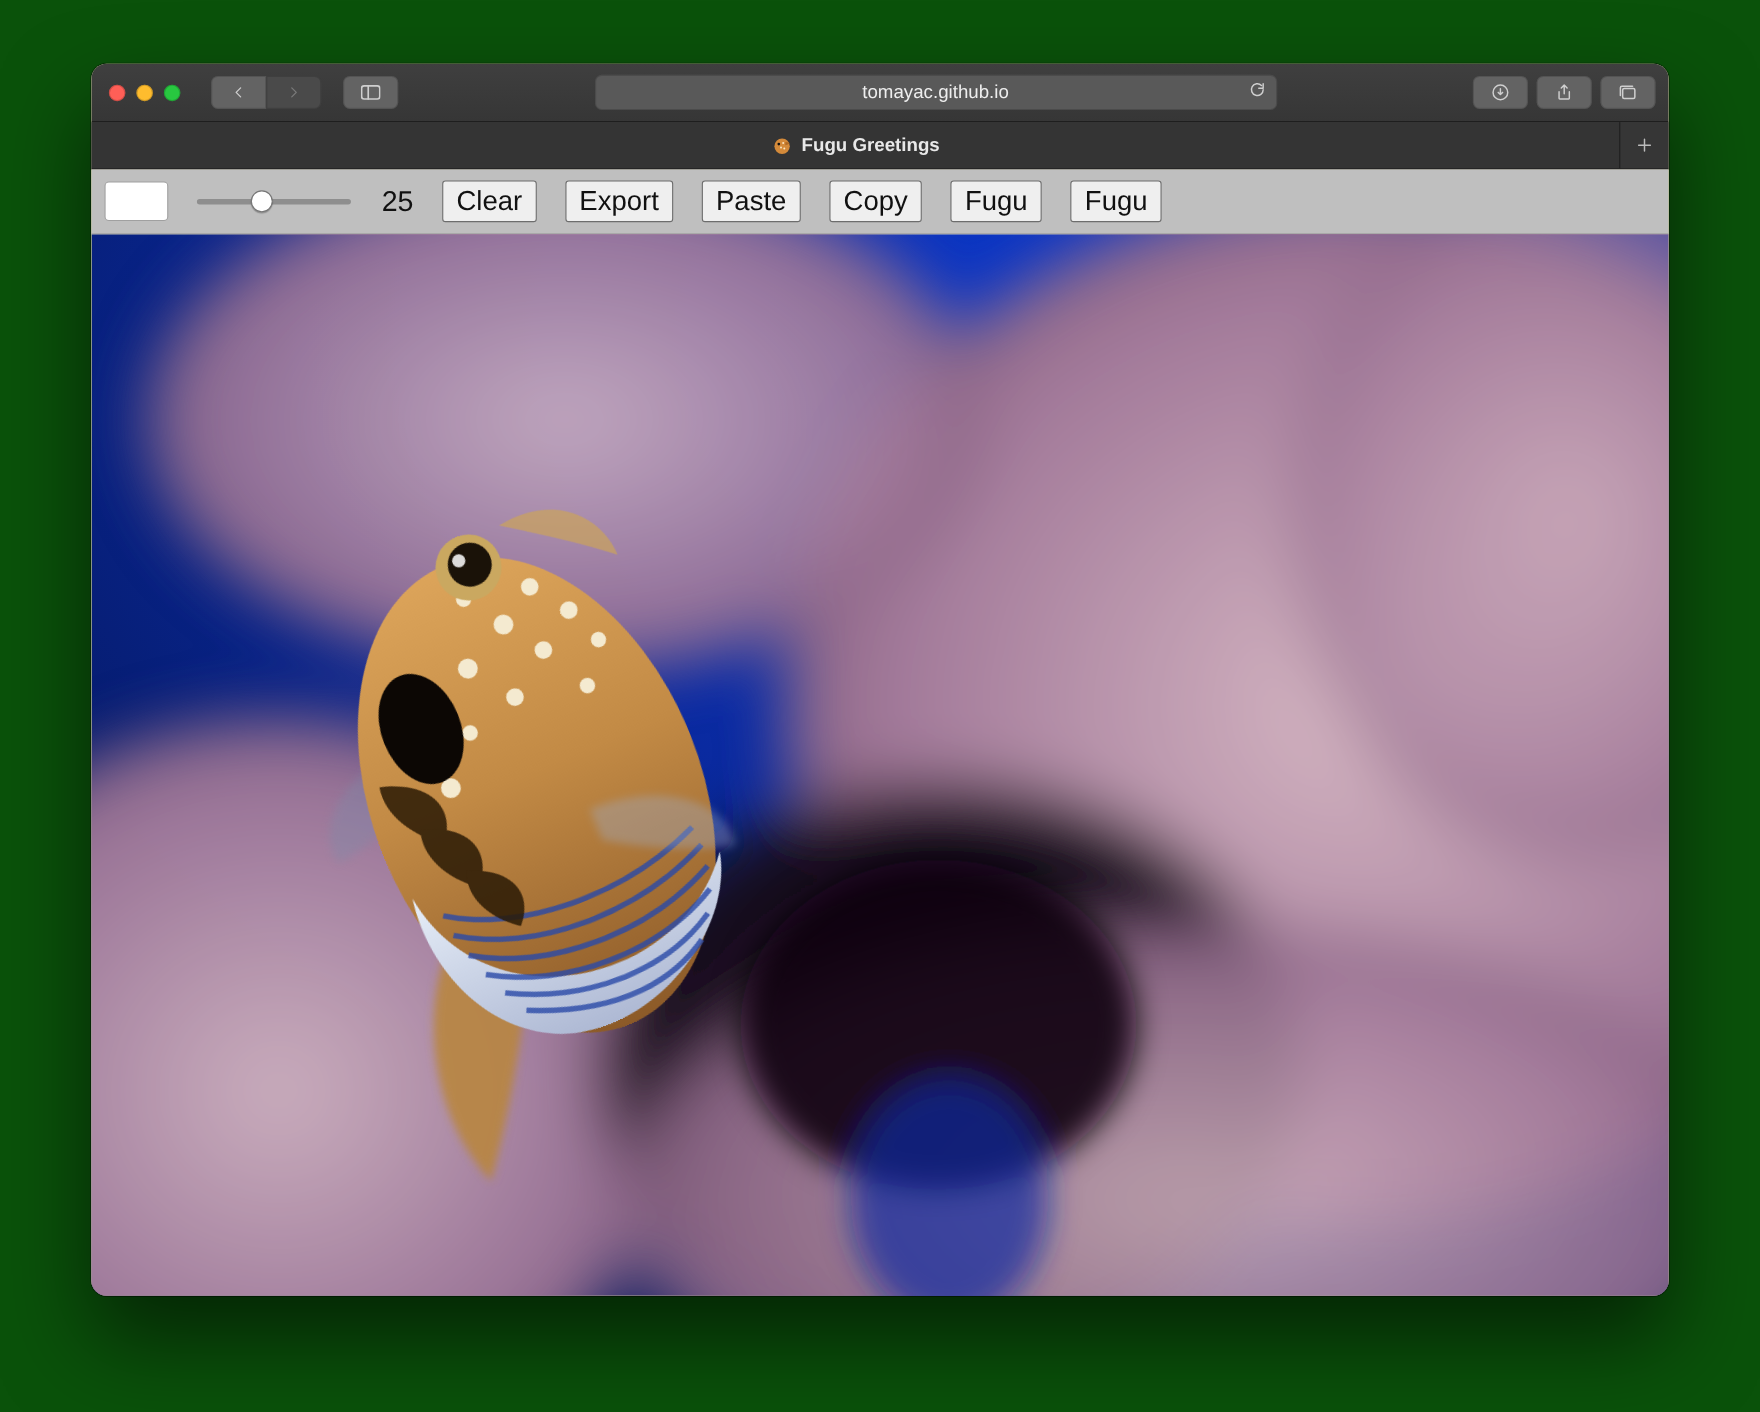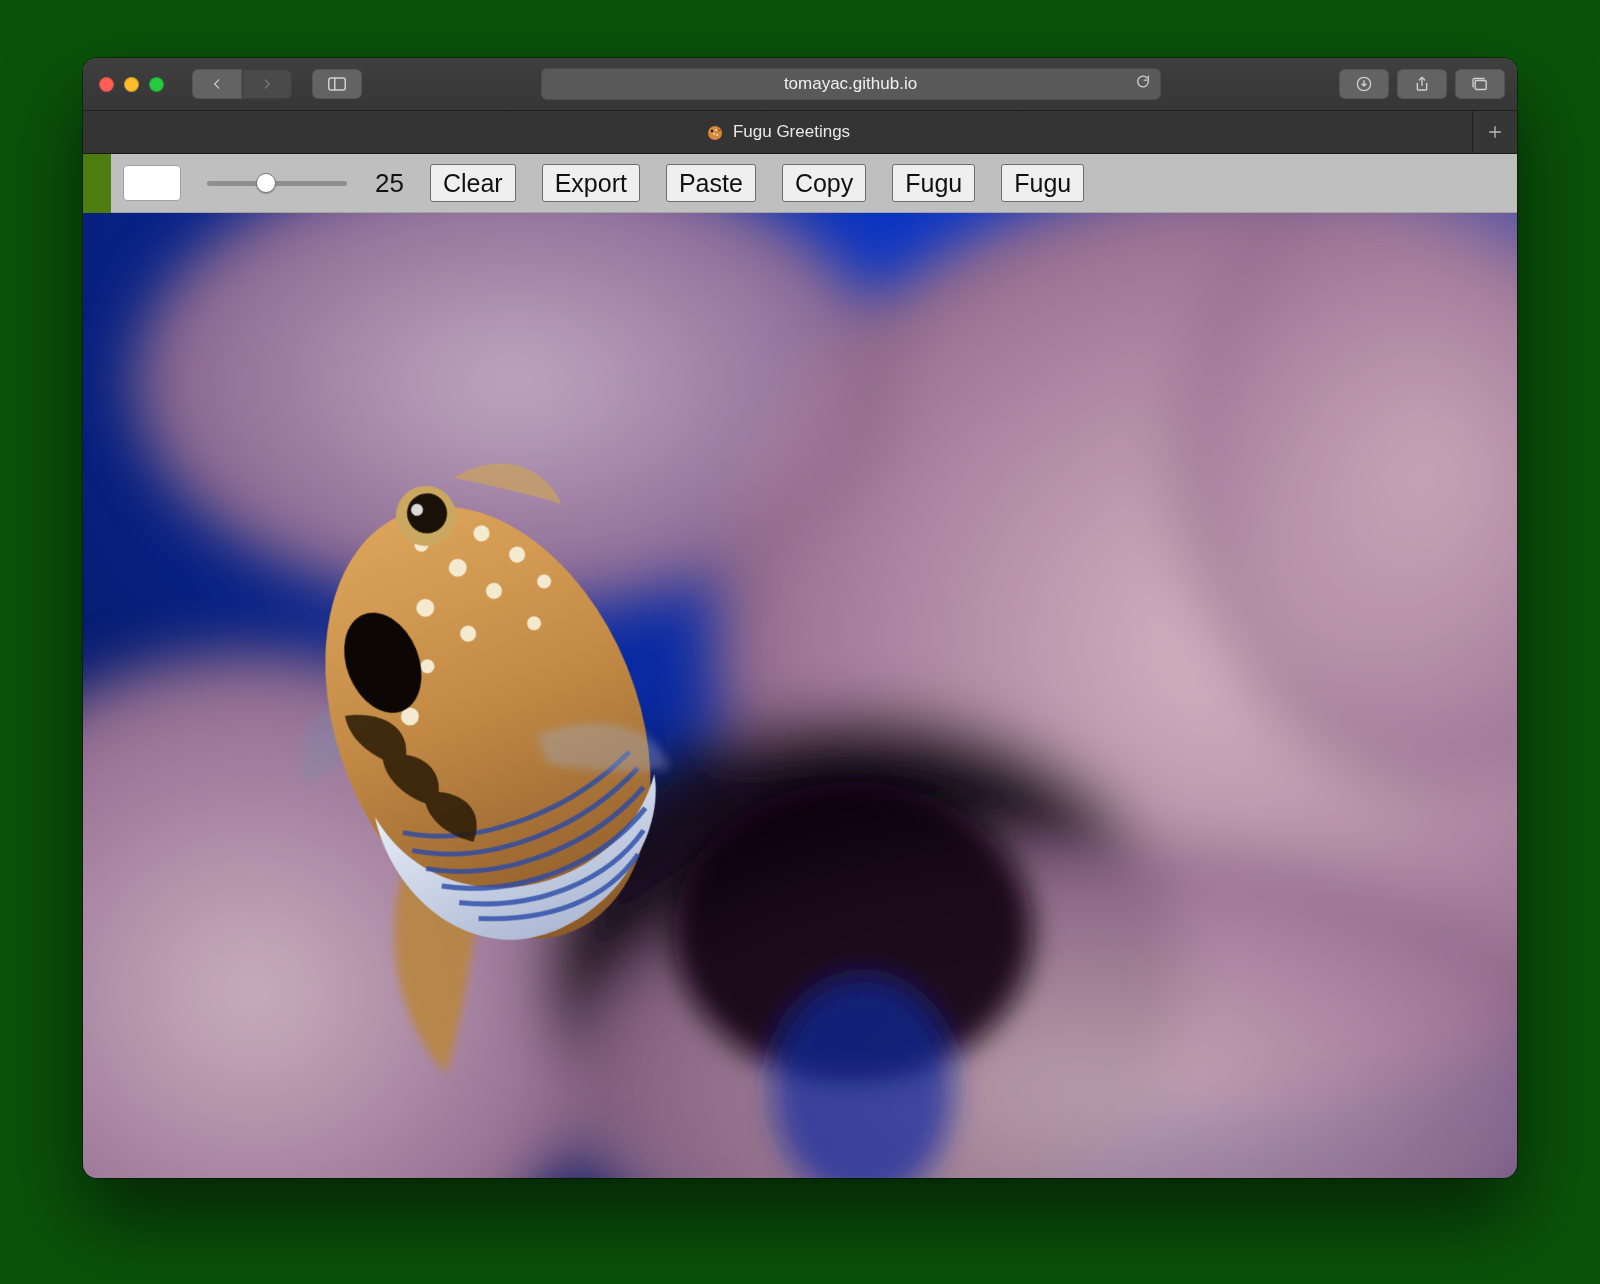--- a/index.html
+++ b/index.html
@@ -11,21 +11,21 @@
     font-family: -apple-system, "Helvetica Neue", Arial, sans-serif;
     overflow: hidden;
   }
 
   .window {
     position: absolute;
     left: 83px;
     top: 58px;
     width: 1434px;
     height: 1120px;
-    background: #4d7c0f;
+    background: #fef9c3;
     border-radius: 14px;
     box-shadow: 0 40px 80px rgba(0,0,0,0.55), 0 0 0 1px rgba(0,0,0,0.4);
     overflow: hidden;
     display: flex;
     flex-direction: column;
   }
 
   
   .titlebar {
     height: 52px;
@@ -98,42 +98,41 @@
     color: #e8e8e8;
     font-size: 17px;
   }
   .tab {
     flex: 1;
     display: flex;
     align-items: center;
     justify-content: center;
     gap: 8px;
     background: #343434;
-    font-weight: 400;
+    font-weight: 700;
   }
   .plus {
     width: 44px;
     display: flex; align-items: center; justify-content: center;
     background: #363636;
     color: #bcbcbc;
     font-size: 22px;
     border-left: 1px solid #1e1e1e;
   }
 
   
   .apptoolbar {
     height: 58px;
     background: #bfbfbf;
     display: flex;
     align-items: center;
     gap: 26px;
     padding: 0 12px;
     font-size: 26px;
     border-bottom: 1px solid #a3a3a3;
-    margin-left: 28px;
   }
   .swatch {
     width: 56px; height: 34px;
     background: #fff;
     border-radius: 4px;
     border: 1px solid #a0a0a0;
   }
   .slider-wrap {
     position: relative;
     width: 140px;

